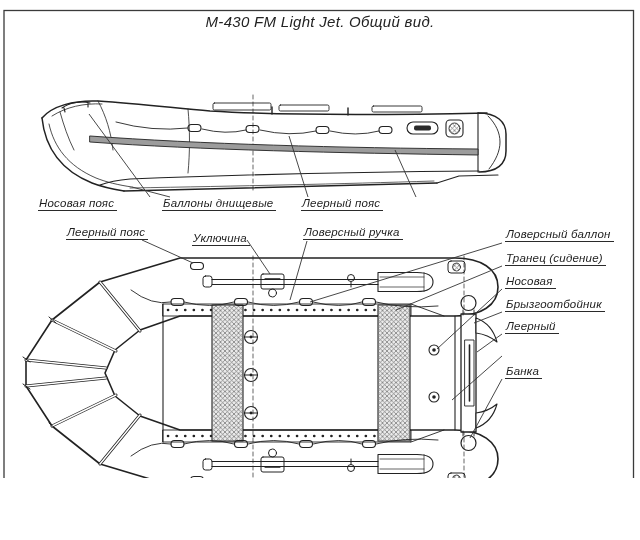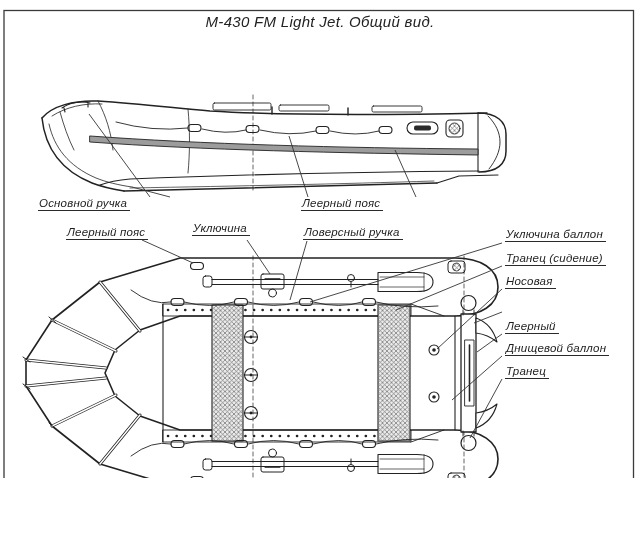--- a/index.html
+++ b/index.html
@@ -224,27 +224,28 @@
     <line x1="502" y1="289" x2="437" y2="349"></line>
     <line x1="502" y1="312" x2="474" y2="323"></line>
     <line x1="502" y1="334" x2="477" y2="352"></line>
     <line x1="502" y1="356" x2="452" y2="400"></line>
     <line x1="502" y1="379" x2="470" y2="438"></line>
   </g>
 </svg>
 
 <div class="title">М-430 FM Light Jet. Общий вид.</div>
 
-<div class="lbl" style="left:38px;top:197px">Основной ручка</div>
+<div class="lbl" style="left:38px;top:197px">Носовая пояс</div>
+<div class="lbl" style="left:162px;top:197px">Баллоны днищевые</div>
 <div class="lbl" style="left:301px;top:197px">Леерный пояс</div>
 
 <div class="lbl" style="left:66px;top:226px">Леерный пояс</div>
-<div class="lbl" style="left:192px;top:222px">Уключина</div>
+<div class="lbl" style="left:192px;top:232px">Уключина</div>
 <div class="lbl" style="left:303px;top:226px">Ловерсный ручка</div>
 
-<div class="lbl" style="left:505px;top:228px">Уключина баллон</div>
+<div class="lbl" style="left:505px;top:228px">Ловерсный баллон</div>
 <div class="lbl" style="left:505px;top:252px">Транец (сидение)</div>
 <div class="lbl" style="left:505px;top:275px">Носовая</div>
+<div class="lbl" style="left:505px;top:298px">Брызгоотбойник</div>
 <div class="lbl" style="left:505px;top:320px">Леерный</div>
-<div class="lbl" style="left:505px;top:342px">Днищевой баллон</div>
-<div class="lbl" style="left:505px;top:365px">Транец</div>
+<div class="lbl" style="left:505px;top:365px">Банка</div>
 
 </div>
 
 </body></html>

